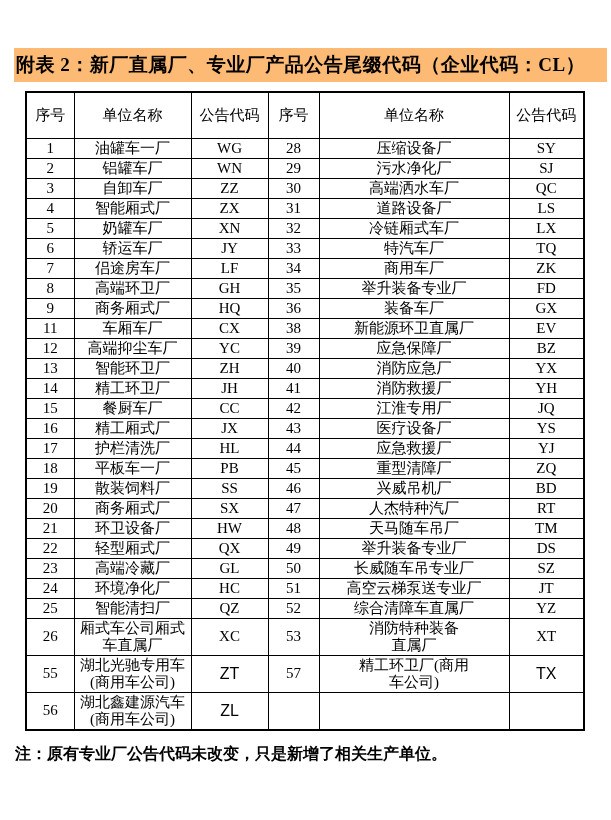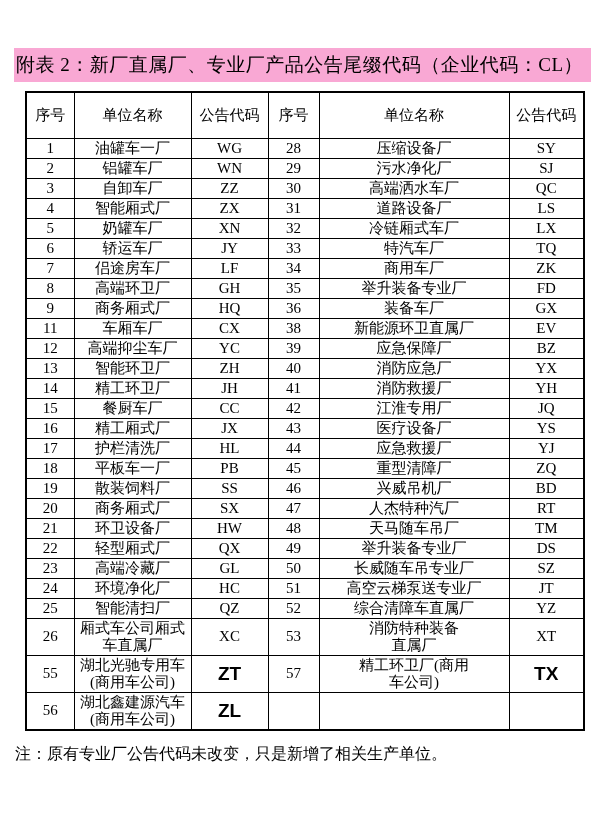--- a/index.html
+++ b/index.html
@@ -3,39 +3,39 @@
 <meta charset="utf-8">
 <style>
   html,body{margin:0;padding:0;}
   body{
     width:611px;height:820px;overflow:hidden;background:#ffffff;color:#000;
     font-family:"Liberation Serif","DejaVu Serif",serif;
   }
   .page{padding:48px 0 0 14px;}
   .title-wrap{margin:0;}
   .doc-title{
-    display:inline-block;background:#f9a8d4;color:#000;
-    font-size:19px;line-height:1.45;padding:3px 8px 3px 2px;letter-spacing:0.5px;
+    display:inline-block;background:#fdba74;color:#000;
+    font-size:19px;line-height:1.45;padding:3px 22px 3px 2px;letter-spacing:0.5px;font-weight:bold;
   }
   table.code-table{
     border-collapse:collapse;table-layout:fixed;width:558px;
     margin:9px 0 0 11px;border:2px solid #000;
   }
   .code-table th,.code-table td{
     border:1px solid #000;text-align:center;vertical-align:middle;
     font-size:15px;line-height:17px;padding:1px 0;box-sizing:border-box;
     overflow:hidden;
   }
   .code-table th{font-weight:normal;padding:14px 0;}
   td.cell-name{white-space:pre-line;}
   td.sans{
     font-family:"Liberation Sans","DejaVu Sans",sans-serif;
-    font-weight:bold;font-size:19px;
-  }
-  .footnote{margin:13px 0 0 1px;font-size:16px;}
+    font-weight:normal;font-size:16px;
+  }
+  .footnote{margin:13px 0 0 1px;font-size:16px;font-weight:bold;}
 </style>
 </head>
 <body>
 
 <div class="page">
 
   <div class="title-wrap">
     <span class="doc-title">附表 2：新厂直属厂、专业厂产品公告尾缀代码（企业代码：CL）</span>
   </div>
 

